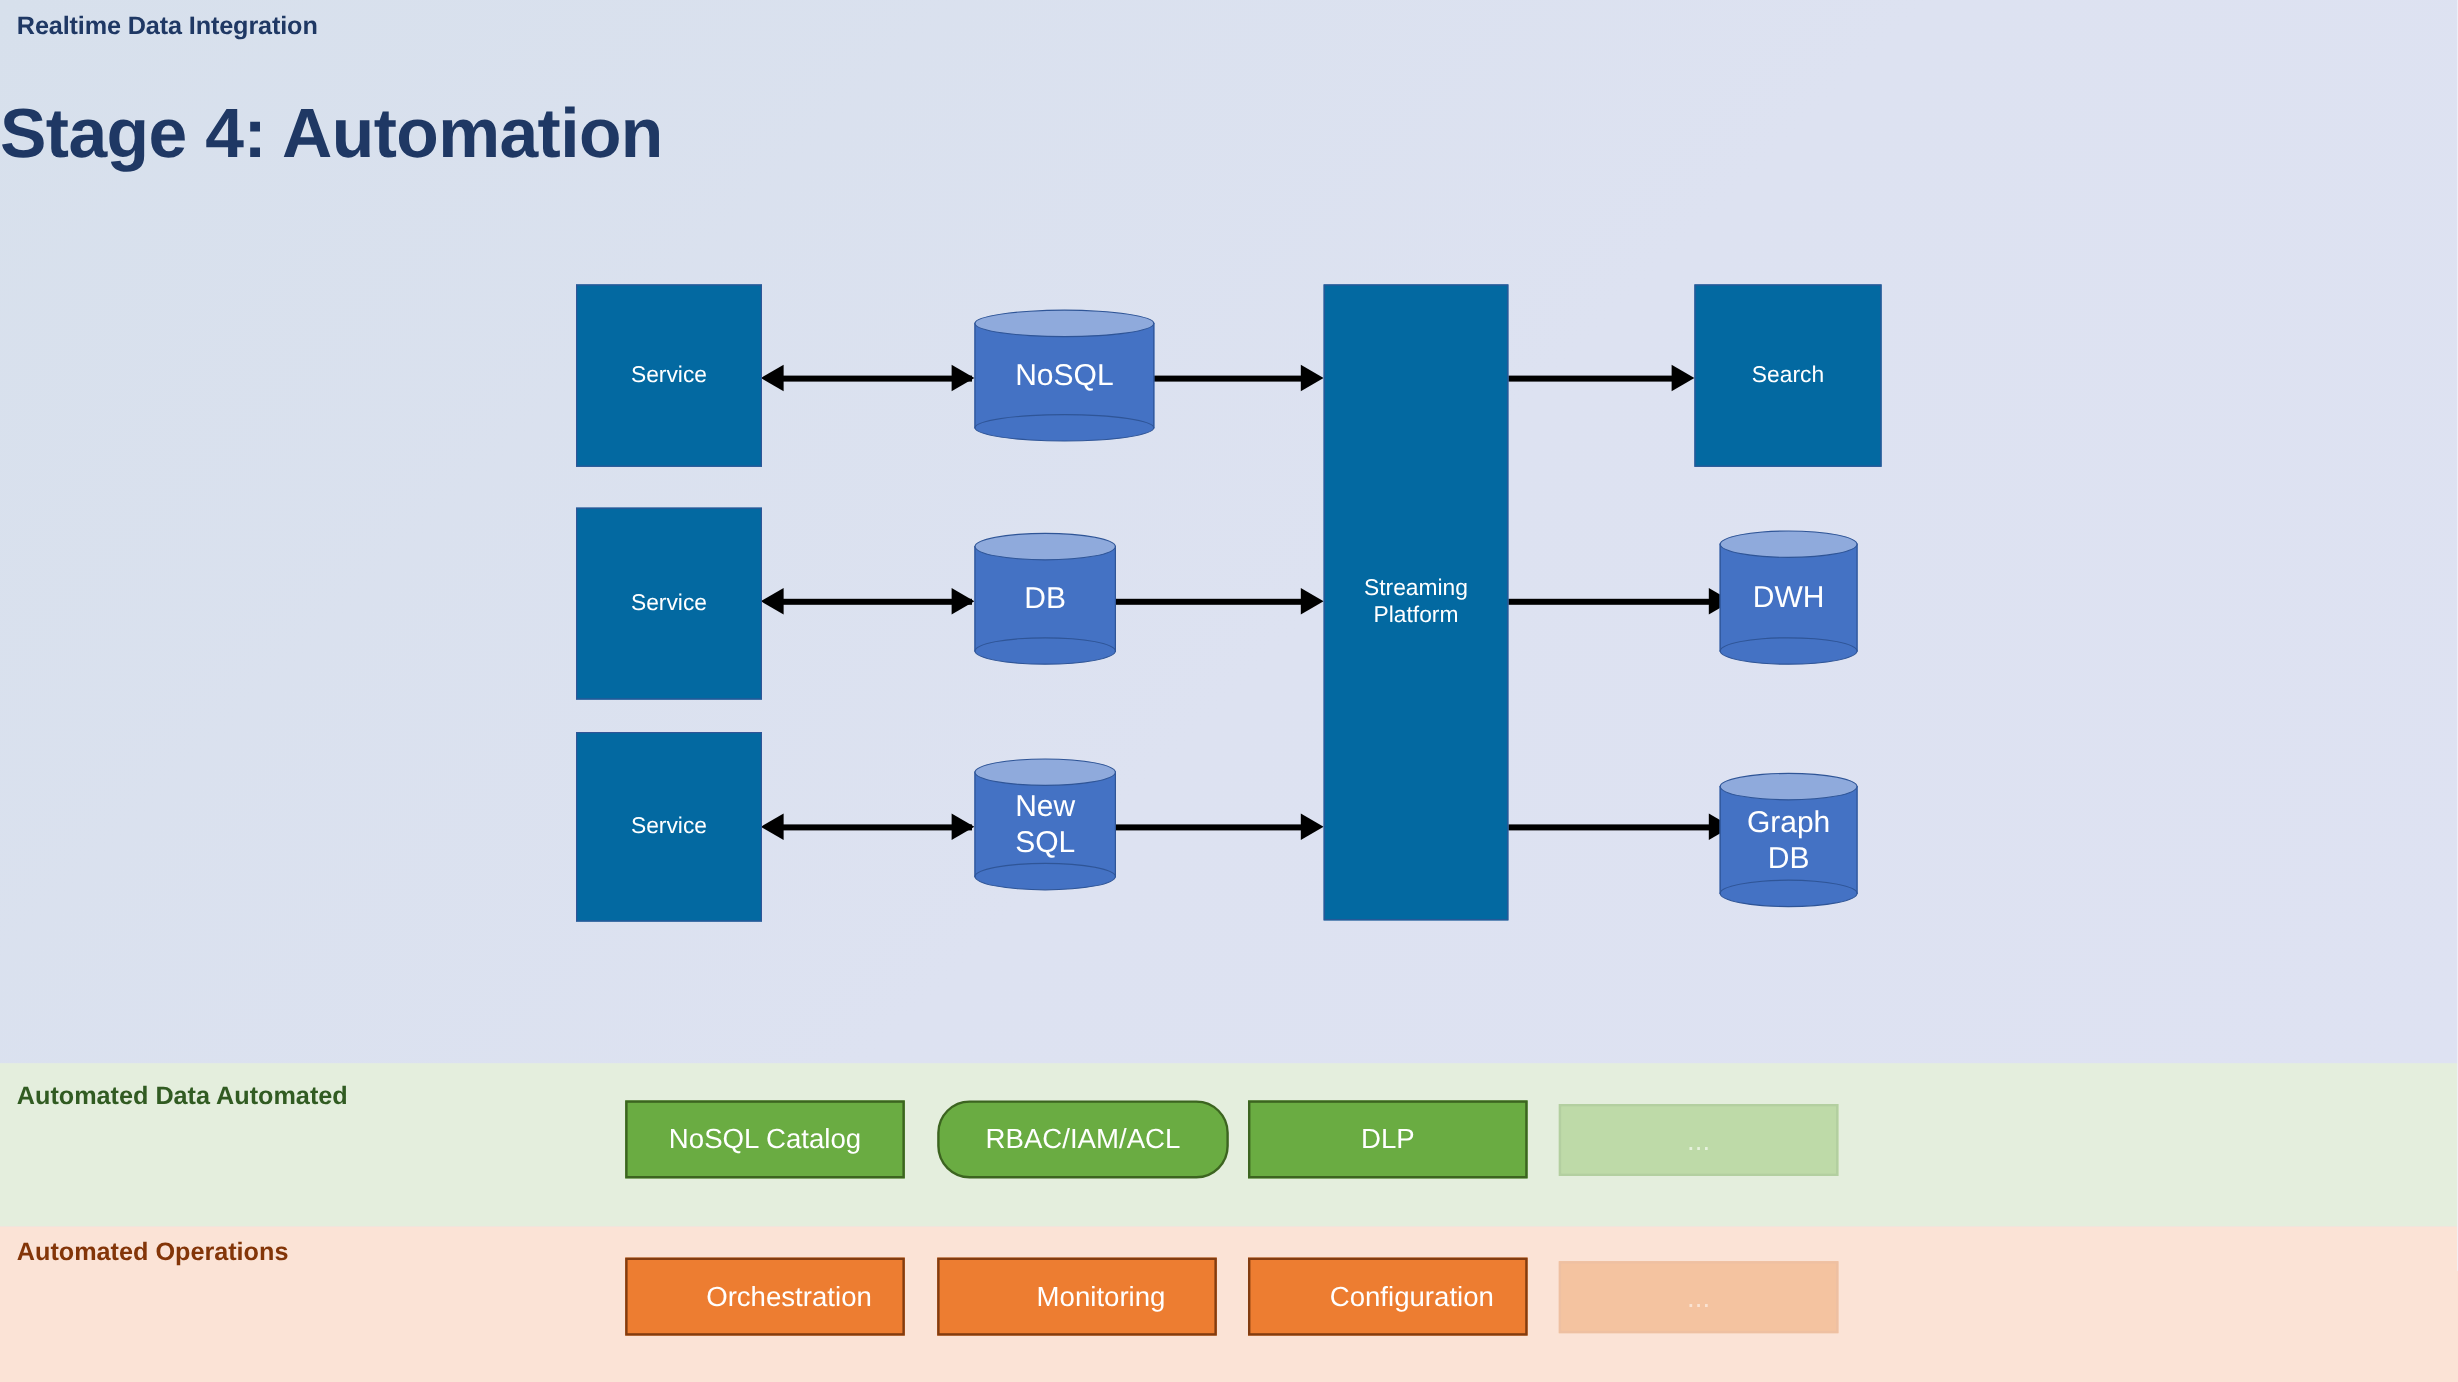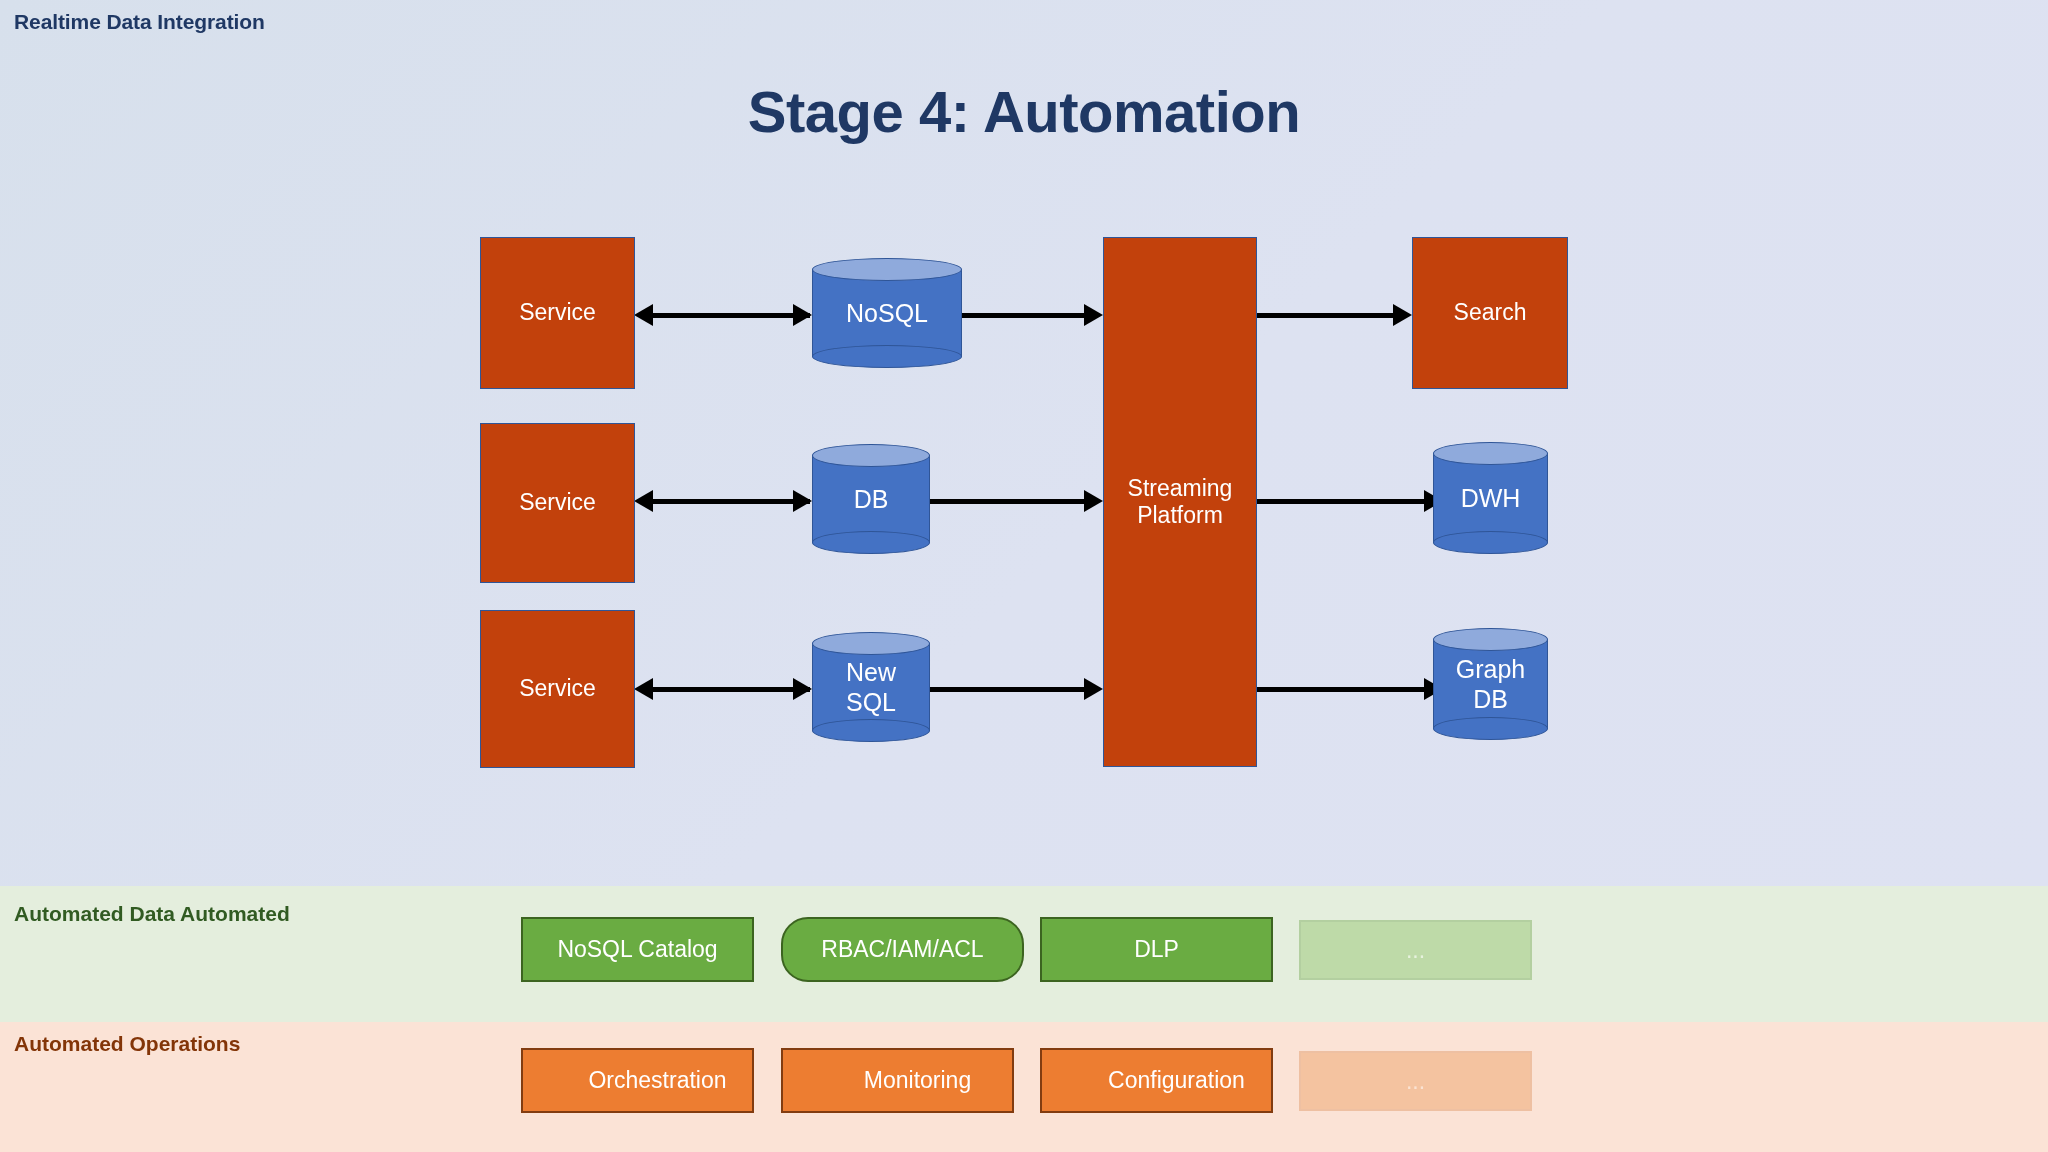--- a/index.html
+++ b/index.html
@@ -51,47 +51,47 @@
     font-weight: bold;
     color: #1f3864;
     letter-spacing: -0.1px;
     white-space: nowrap;
   }
   .slide-title {
     position: absolute;
     left: 0;
     top: 78px;
     width: 2048px;
-    text-align: center;
+    text-align: left;
     font-size: 58px;
     font-weight: bold;
     color: #1f3864;
     letter-spacing: -0.5px;
   }
   .band-label {
     position: absolute;
     left: 14px;
     font-size: 21px;
     font-weight: bold;
     white-space: nowrap;
   }
   .band-label.green { top: 902px; color: #315b22; }
   .band-label.orange { top: 1032px; color: #833508; }
 
   
   .node-rect {
     position: absolute;
-    background: #c2410c;
+    background: #0369a1;
     border: 1.5px solid #2f5597;
     box-sizing: border-box;
     display: flex;
     align-items: center;
     justify-content: center;
     color: #ffffff;
-    font-size: 23px;
+    font-size: 19px;
     line-height: 1.18;
     text-align: center;
     z-index: 3;
   }
 
   .node-cyl {
     position: absolute;
     z-index: 3;
   }
   .node-cyl .cyl-body {
@@ -272,21 +272,21 @@
     <div class="cyl-top"></div>
     <div class="cyl-label">New<br>SQL</div>
   </div>
 
   <div class="conn" style="left:930px; top:687px; width:155px;"></div>
   <div class="arrow-head right" style="left:1084px; top:678px;"></div>
 
   <div class="conn" style="left:1257px; top:687px; width:168px;"></div>
   <div class="arrow-head right" style="left:1424px; top:678px;"></div>
 
-  <div class="node-cyl" style="left:1433px; top:628px; width:115px; height:112px;">
+  <div class="node-cyl" style="left:1433px; top:644px; width:115px; height:112px;">
     <div class="cyl-body"></div>
     <div class="cyl-bottom"></div>
     <div class="cyl-top"></div>
     <div class="cyl-label">Graph<br>DB</div>
   </div>
 
   <div class="node-rect" style="left:1103px; top:237px; width:154px; height:530px;">
     <span>Streaming<br>Platform</span>
   </div>
 

